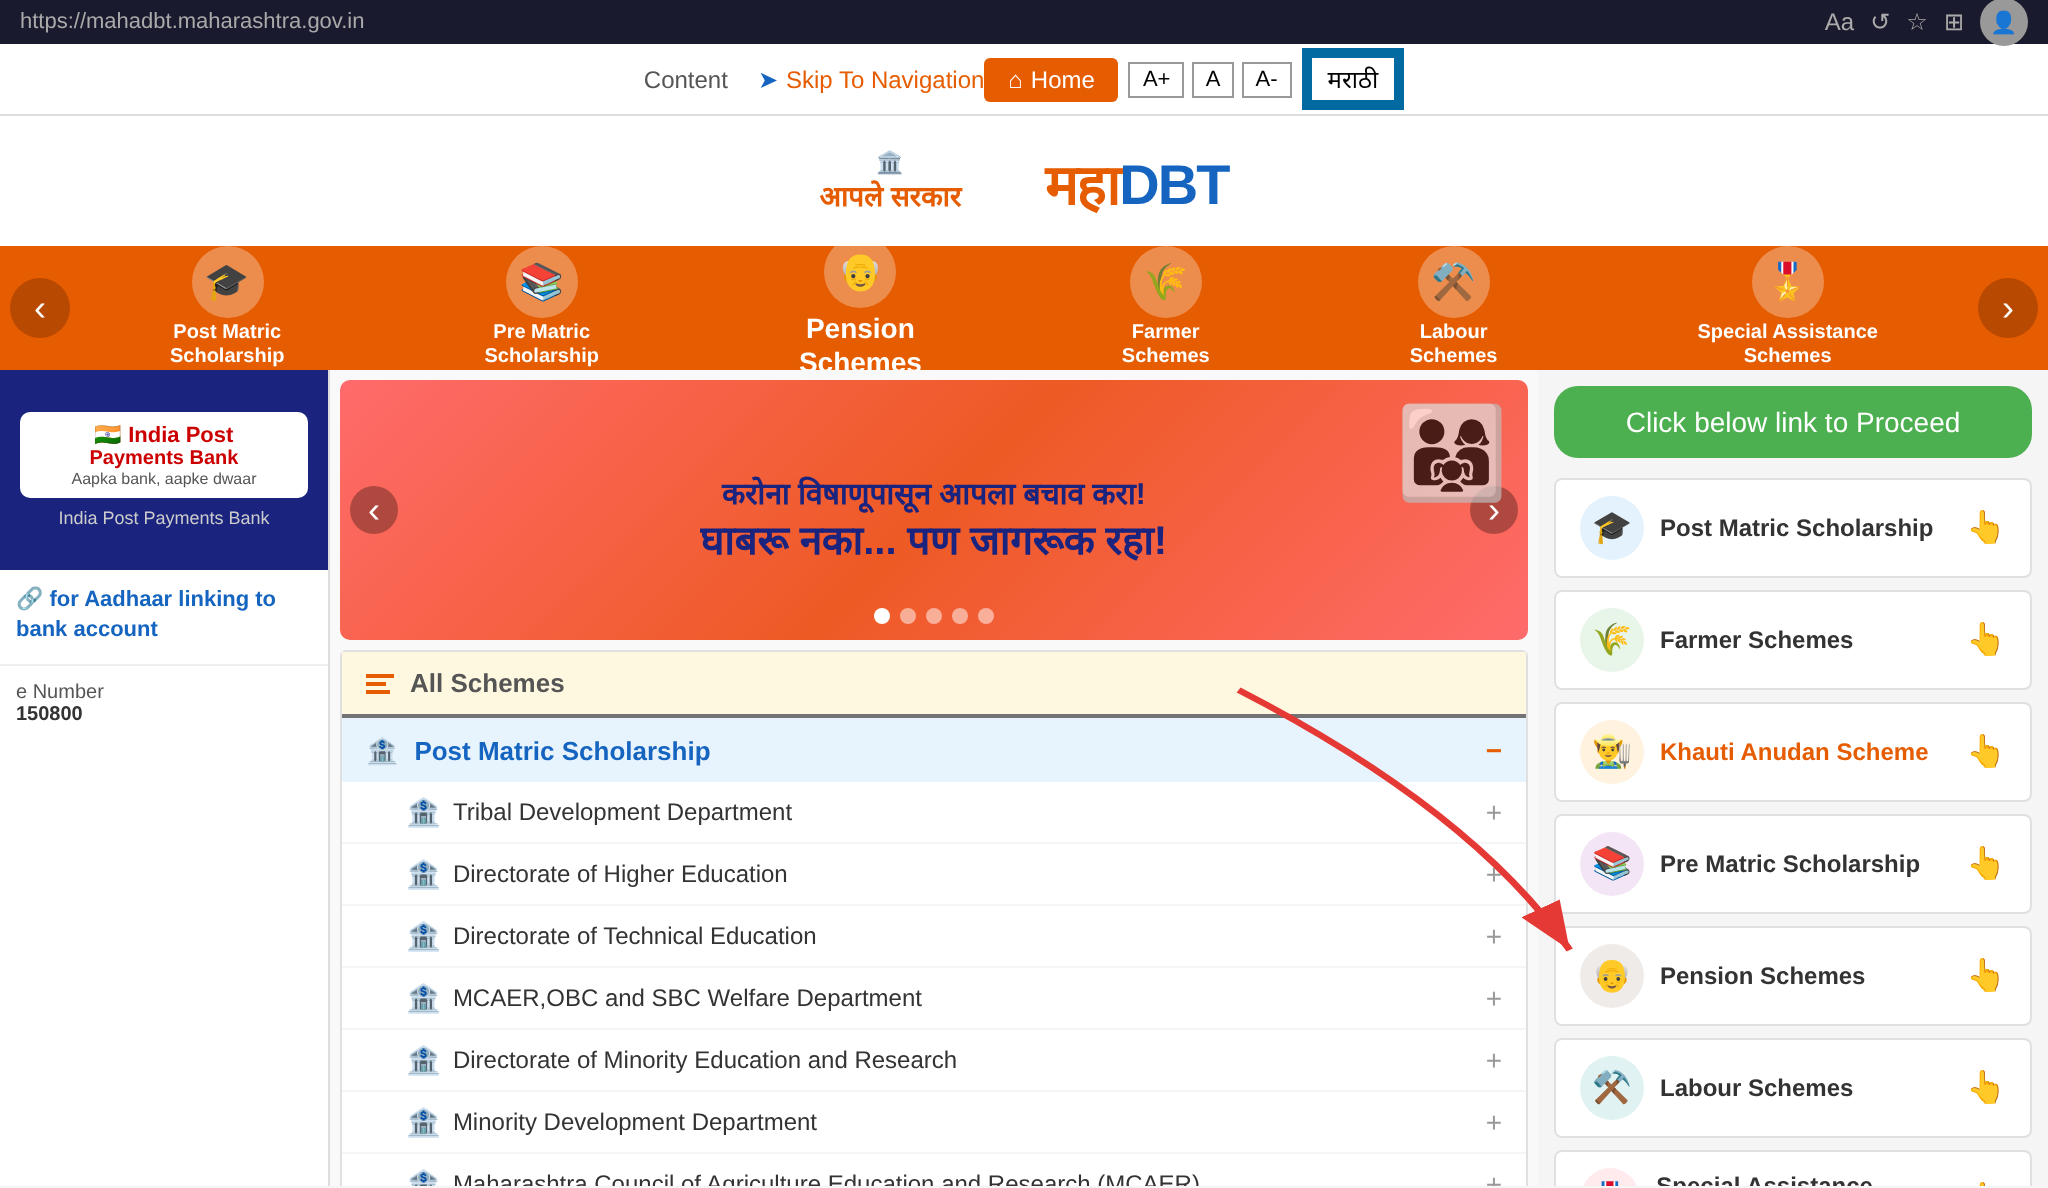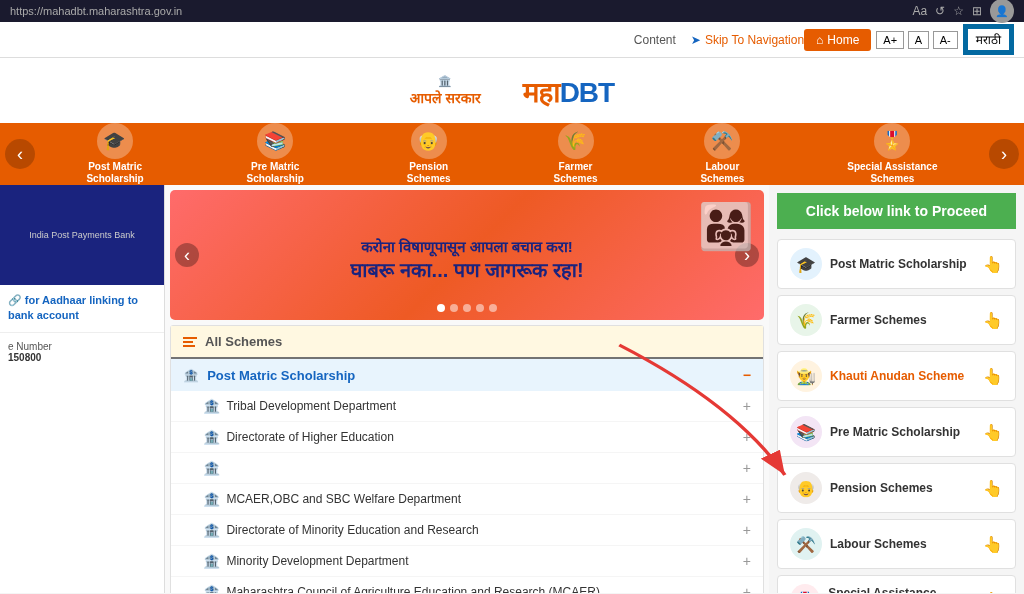--- a/index.html
+++ b/index.html
@@ -16,21 +16,21 @@
       font-size: 11px;
     }
     .top-bar span { color: #aaa; }
 
     
     .nav-bar {
       background: #fff;
       height: 36px;
       display: flex;
       align-items: center;
-      justify-content: flex-end;
+      justify-content: center;
       padding: 0 10px;
       border-bottom: 1px solid #ddd;
     }
     .nav-left { display: flex; gap: 15px; align-items: center; color: #555; font-size: 12px; }
     .nav-left a { color: #e65c00; text-decoration: none; display: flex; align-items: center; gap: 4px; }
     .nav-right { display: flex; align-items: center; gap: 5px; }
     .nav-right .home-btn {
       background: #e65c00;
       color: #fff;
       border: none;
@@ -263,23 +263,23 @@
       width: 255px;
       padding: 8px;
       background: #f5f5f5;
       flex-shrink: 0;
       overflow-y: auto;
     }
     .proceed-header {
       background: #4caf50;
       color: #fff;
       padding: 10px 14px;
-      border-radius: 0;
+      border-radius: 12px;
       font-size: 14px;
-      font-weight: bold;
+      font-weight: normal;
       text-align: center;
       margin-bottom: 10px;
     }
     .quick-link {
       background: #fff;
       border: 1px solid #e0e0e0;
       border-radius: 4px;
       padding: 8px 12px;
       margin-bottom: 6px;
       display: flex;
@@ -385,21 +385,21 @@
     <div class="cat-item">
           <div class="cat-icon">🎓</div>
       <span style="font-size:10px; line-height:1.2;">Post Matric<br>Scholarship</span>
         </div>
         <div class="cat-item">
           <div class="cat-icon">📚</div>
       <span style="font-size:10px; line-height:1.2;">Pre Matric<br>Scholarship</span>
         </div>
         <div class="cat-item">
           <div class="cat-icon">👴</div>
-      <span style="font-size:10px; line-height:1.2;">Pension<br>Schemes</span>
+      <span style="font-size:14px; line-height:1.2;">Pension<br>Schemes</span>
         </div>
         <div class="cat-item">
           <div class="cat-icon">🌾</div>
       <span style="font-size:10px; line-height:1.2;">Farmer<br>Schemes</span>
         </div>
         <div class="cat-item">
           <div class="cat-icon">⚒️</div>
       <span style="font-size:10px; line-height:1.2;">Labour<br>Schemes</span>
         </div>
         <div class="cat-item">
@@ -407,20 +407,25 @@
       <span style="font-size:10px; line-height:1.2;">Special Assistance<br>Schemes</span>
         </div>
       </div>
     <div class="cat-nav-arrow">›</div>
   </div>
 
   <div class="main-content relative-wrapper" id="main-content">
 
     <div class="left-sidebar">
       <div class="bank-card">
+        <div style="background:#fff; border-radius:5px; padding:5px 10px; margin-bottom:5px; width:100%; text-align:center;">
+          <div style="color:#c00; font-size:11px; font-weight:bold;">🇮🇳 <span>India Post</span></div>
+          <div style="color:#c00; font-size:10px; font-weight:bold;">Payments Bank</div>
+          <div style="font-size:8px; color:#555;">Aapka bank, aapke dwaar</div>
+        </div>
         <div style="font-size:9px; color:#ccc; text-align:right;">India Post Payments Bank</div>
       </div>
       <div class="bank-notice">
         <span style="color:#c00;">🔗</span>
         <span>for Aadhaar linking to bank account</span>
       </div>
       <div class="sidebar-info">
         <div>e Number</div>
         <div style="font-weight:bold; color:#333;">150800</div>
       </div>
@@ -474,20 +479,21 @@
               <div class="scheme-item">
                 <div class="left-part">
                   <span class="scheme-icon">🏦</span>
                   <span>Directorate of Higher Education</span>
                 </div>
                 <span class="plus-icon">+</span>
               </div>
               <div class="scheme-item">
                 <div class="left-part">
                   <span class="scheme-icon">🏦</span>
+                  <span>Directorate of Technical Education</span>
                 </div>
                 <span class="plus-icon">+</span>
               </div>
               <div class="scheme-item">
                 <div class="left-part">
                   <span class="scheme-icon">🏦</span>
                   <span>MCAER,OBC and SBC Welfare Department</span>
                 </div>
                 <span class="plus-icon">+</span>
               </div>

